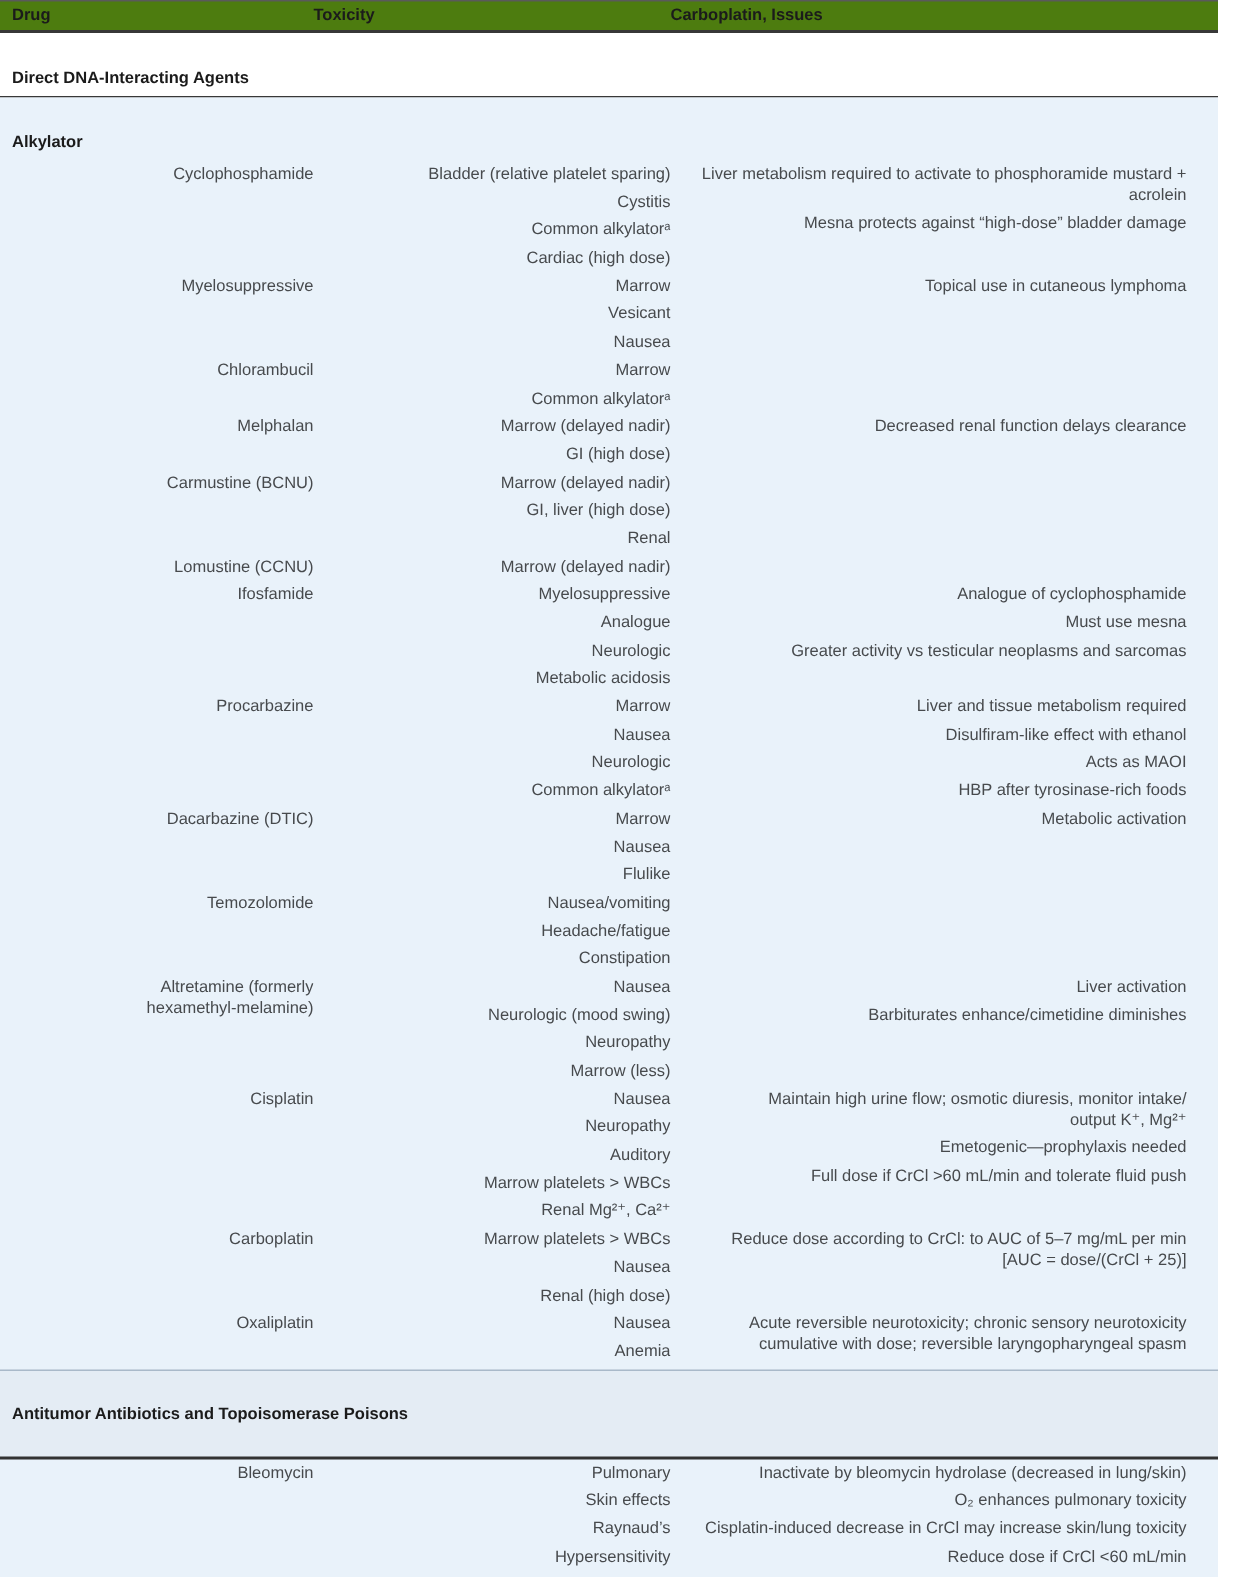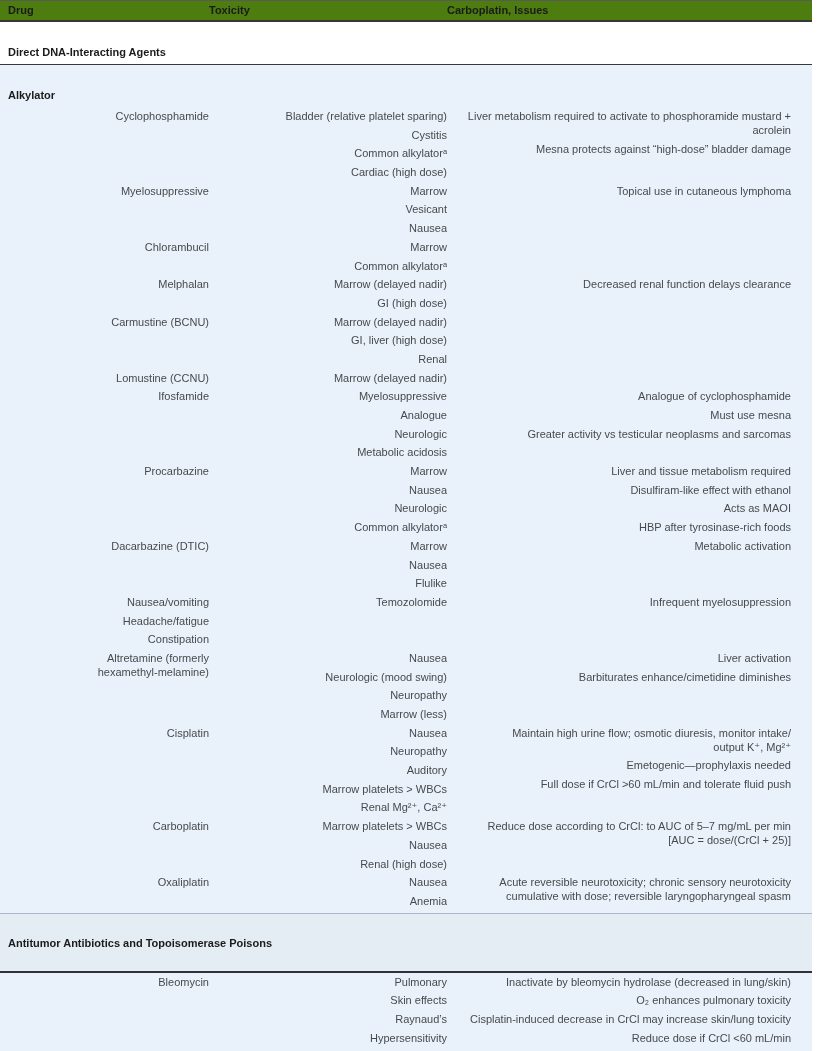--- a/index.html
+++ b/index.html
@@ -200,30 +200,27 @@
         <div class="cell tox-col">
           <div class="item">Marrow</div>
           <div class="item">Nausea</div>
           <div class="item">Flulike</div>
         </div>
         <div class="cell int-col">
           <div class="item">Metabolic activation</div>
         </div>
       </div>
       <div class="row drug-row">
+        <div class="cell drug-col">
+          <div class="item">Temozolomide</div>
+        </div>
         <div class="cell tox-col">
           <div class="item">Nausea/vomiting</div>
           <div class="item">Headache/fatigue</div>
           <div class="item">Constipation</div>
-        </div>
-        <div class="cell drug-col">
-          <div class="item">Temozolomide</div>
-        </div>
-        <div class="cell int-col">
-          <div class="item">Infrequent myelosuppression</div>
         </div>
       </div>
       <div class="row drug-row">
         <div class="cell drug-col">
           <div class="item">Altretamine (formerly
 hexamethyl-melamine)</div>
         </div>
         <div class="cell tox-col">
           <div class="item">Nausea</div>
           <div class="item">Neurologic (mood swing)</div>

